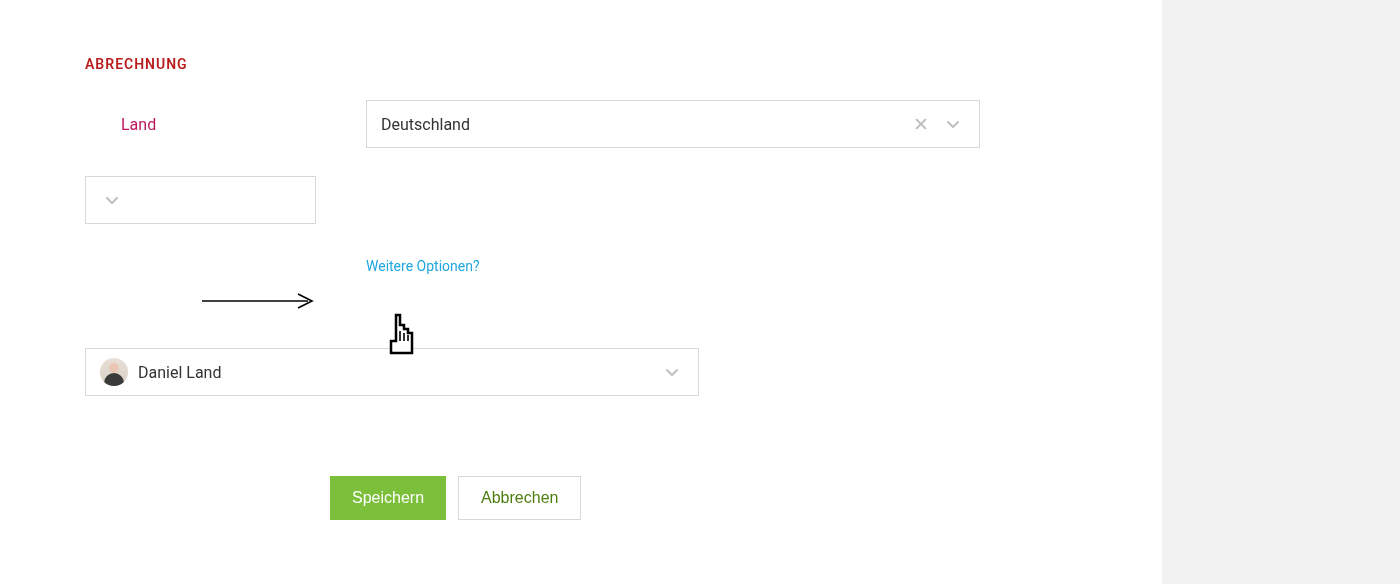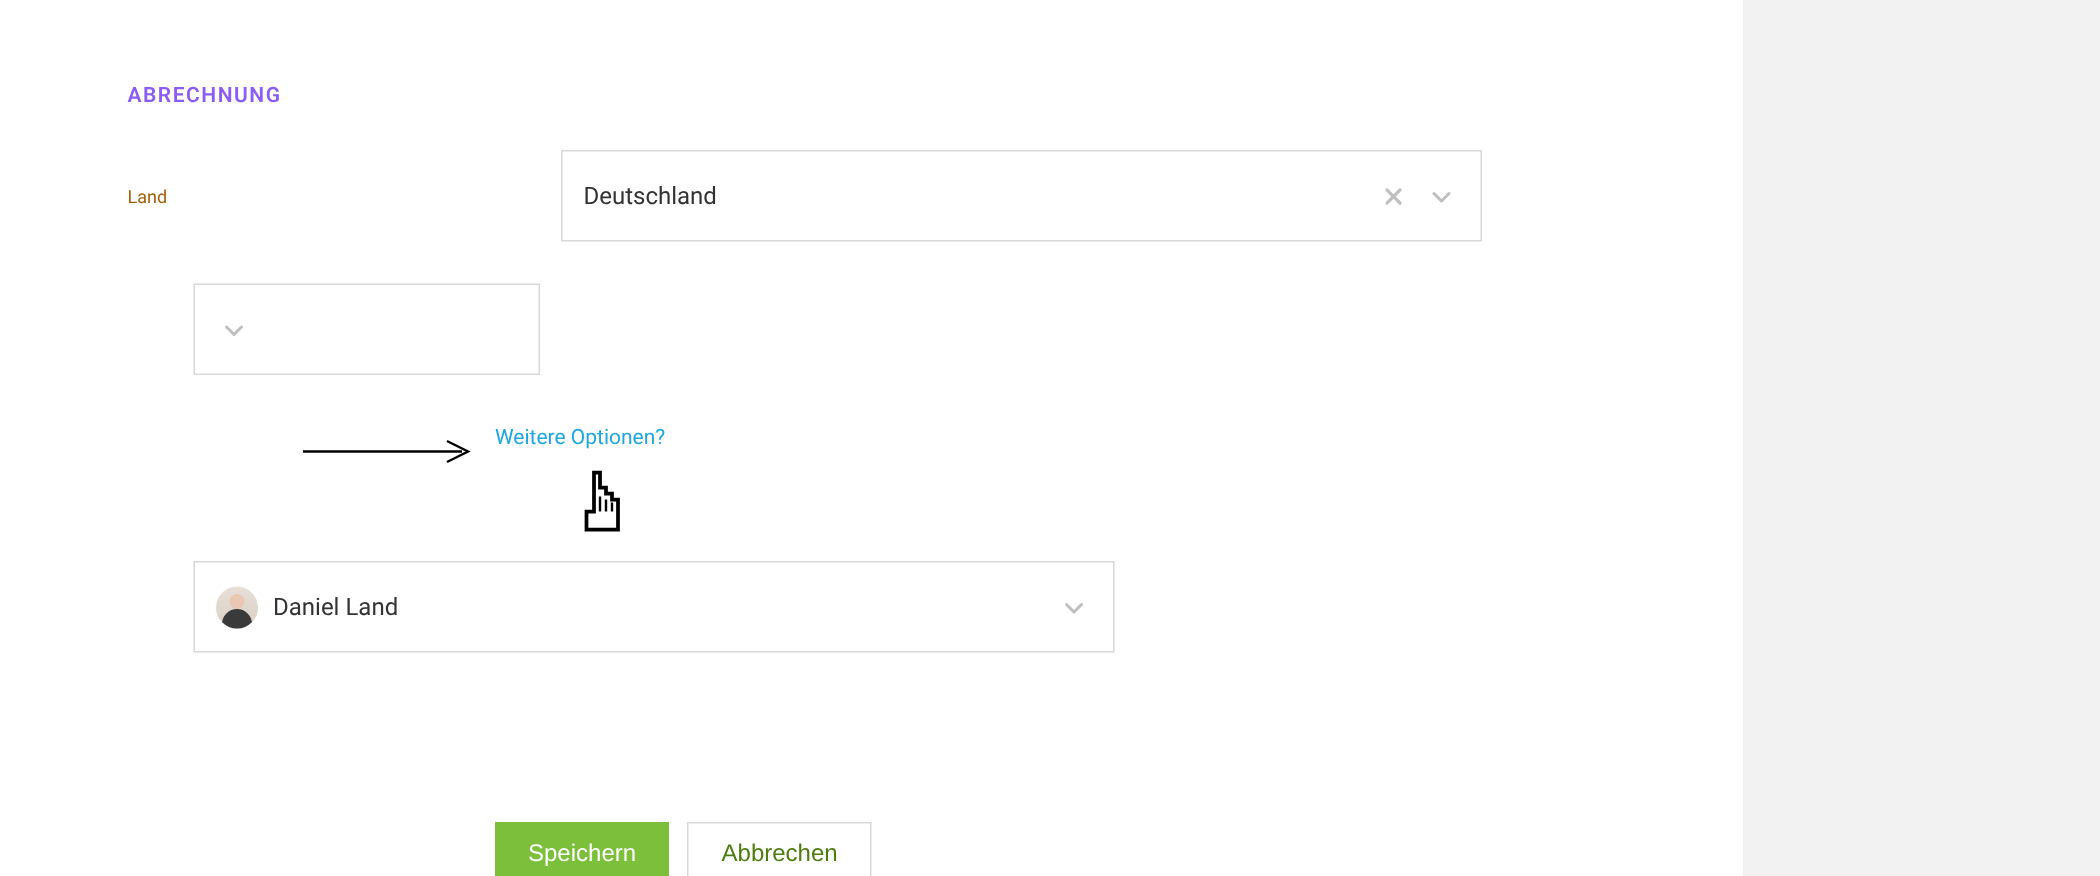--- a/index.html
+++ b/index.html
@@ -23,43 +23,43 @@
     height: 584px;
     background: #fff;
     box-sizing: border-box;
     padding-left: 85px;
     padding-top: 56px;
   }
   .section-title {
     font-size: 14px;
     font-weight: 600;
     letter-spacing: 1px;
-    color: #8b5cf6;
+    color: #b91c1c;
   }
   .form-row {
     display: flex;
     align-items: center;
     margin-top: 28px;
   }
   .form-label {
     width: 245px;
-    font-size: 12px;
-    color: #a16207;
+    font-size: 16px;
+    color: #be185d;
+    margin-left: 36px;
   }
   .select-box {
     display: flex;
     align-items: center;
     border: 1px solid #d8d8d8;
     background: #fff;
-    height: 61px;
+    height: 48px;
     box-sizing: border-box;
     padding: 16px 14px;
     font-size: 16px;
     position: relative;
-    margin-left: 44px;
   }
   .select-box .value {
     flex: 1 1 auto;
     color: #333;
   }
   .select-box .clear-icon,
   .select-box .chev-icon {
     color: #bfbfbf;
     display: flex;
     align-items: center;
@@ -127,21 +127,20 @@
   }
   .btn {
     height: 44px;
     box-sizing: border-box;
     padding: 0 22px;
     font-size: 16px;
     display: flex;
     align-items: center;
     justify-content: center;
     cursor: pointer;
-    margin-top: 33px;
   }
   .btn-primary {
     background: #7bbf3a;
     color: #fff;
     border: none;
   }
   .btn-secondary {
     background: #fff;
     color: #4d7c0f;
     border: 1px solid #d8d8d8;

